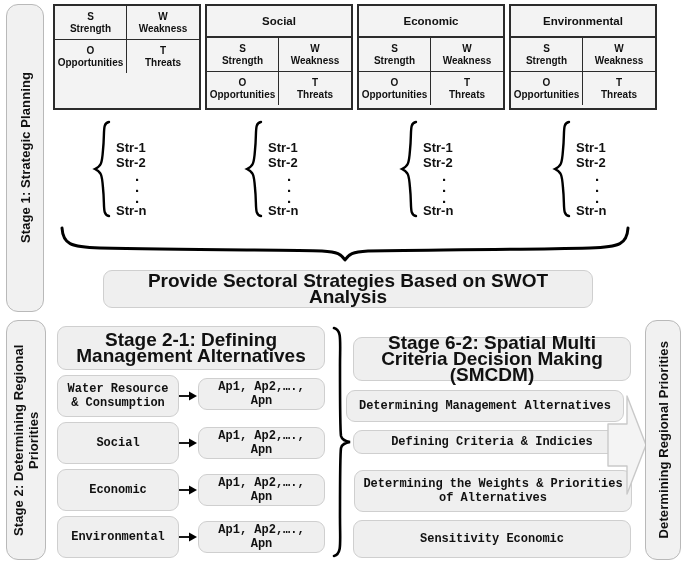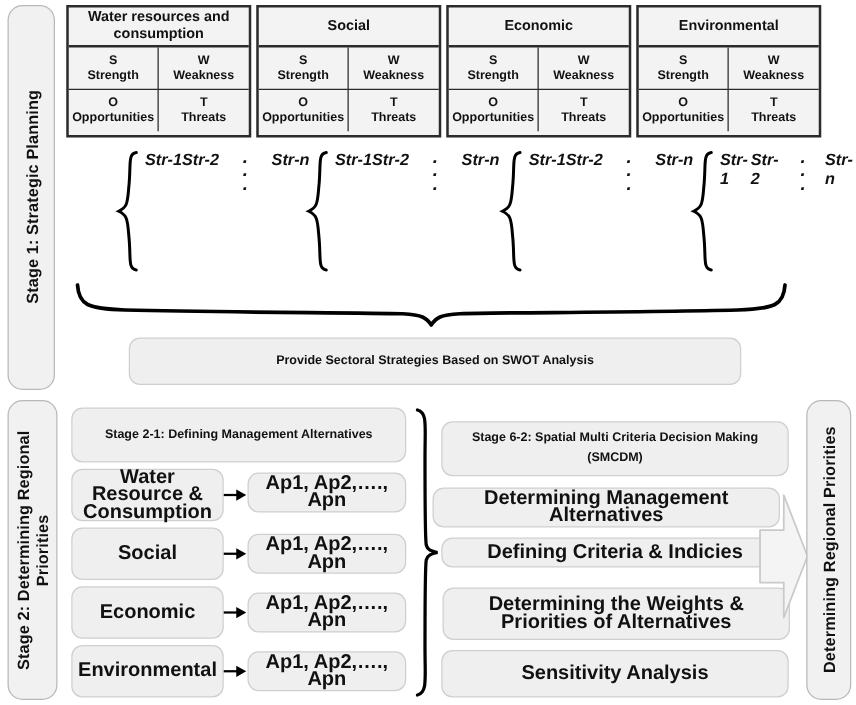--- a/index.html
+++ b/index.html
@@ -65,27 +65,26 @@
     font-weight: bold;
     text-align: center;
   }
   .swot-cell .letter { font-weight: bold; }
   .swot-cell:nth-child(2n) { border-right: none; }
   .swot-cell:nth-child(3), .swot-cell:nth-child(4) { border-bottom: none; }
 
   
   .strat-group { display: flex; align-items: stretch; }
   .strat-list {
-    display: flex; flex-direction: row;
+    display: flex; flex-direction: column;
     justify-content: flex-end;
     font-weight: bold;
     font-size: 13px;
     padding-left: 5px;
     height: 98px;
-    font-style: italic;
   }
   .strat-list .dots {
     text-align: center;
     font-size: 15px;
     line-height: 11px;
     letter-spacing: 0;
     width: 42px;
   }
   .strat-list .dots span { display: block; }
 
@@ -93,34 +92,33 @@
   .rbox {
     background: #efefef;
     border: 1px solid #cfcfcf;
     border-radius: 9px;
     display: flex; align-items: center; justify-content: center;
     text-align: center;
     font-weight: bold;
     box-sizing: border-box;
     padding: 2px 6px;
   }
-  .rbox.big { font-size: 10px; line-height: 16px; }
-  .rbox.med { font-size: 16px; line-height: 14px; }
+  .rbox.big { font-size: 19px; line-height: 16px; }
+  .rbox.med { font-size: 12px; line-height: 14px; font-family: Liberation Mono, monospace; }
 
   svg { display: block; overflow: visible; }
 </style>
 </head>
 <body>
 
 <div class="abs stage-bar" style="left:6px; top:4px; width:36px; height:306px;">
   <div class="vtext">Stage 1: Strategic Planning</div>
 </div>
 
 <div class="abs swot" style="left:53px; top:4px; width:148px; height:106px;">
-  <div class="swot-head">Water resources and consumption</div>
   <div class="swot-grid">
     <div class="swot-cell">
       <span class="letter">S</span>
       <span>Strength</span>
     </div>
     <div class="swot-cell">
       <span class="letter">W</span>
       <span>Weakness</span>
     </div>
     <div class="swot-cell">
@@ -350,21 +348,21 @@
 
 <div class="abs rbox med" style="left:353px; top:430px; width:278px; height:24px;">
   <span>Defining Criteria &amp; Indicies</span>
 </div>
 
 <div class="abs rbox med" style="left:354px; top:470px; width:278px; height:42px;">
   <span>Determining the Weights &amp; Priorities of Alternatives</span>
 </div>
 
 <div class="abs rbox med" style="left:353px; top:520px; width:278px; height:38px;">
-  <span>Sensitivity Analysis</span>
+  <span>Sensitivity Economic</span>
 </div>
 
 <div class="abs" style="left:607px; top:392px; width:40px; height:106px;">
   <svg width="40" height="106" viewBox="0 0 40 106">
     <polygon points="1,32 20,32 20,4 39,53 20,102 20,74 1,74" fill="#f4f4f4" stroke="#c9c9c9" stroke-width="1.4" stroke-linejoin="round"></polygon>
   </svg>
 </div>
 
 <div class="abs stage-bar" style="left:645px; top:320px; width:34px; height:238px;">
   <div class="vtext">Determining Regional Priorities</div>

